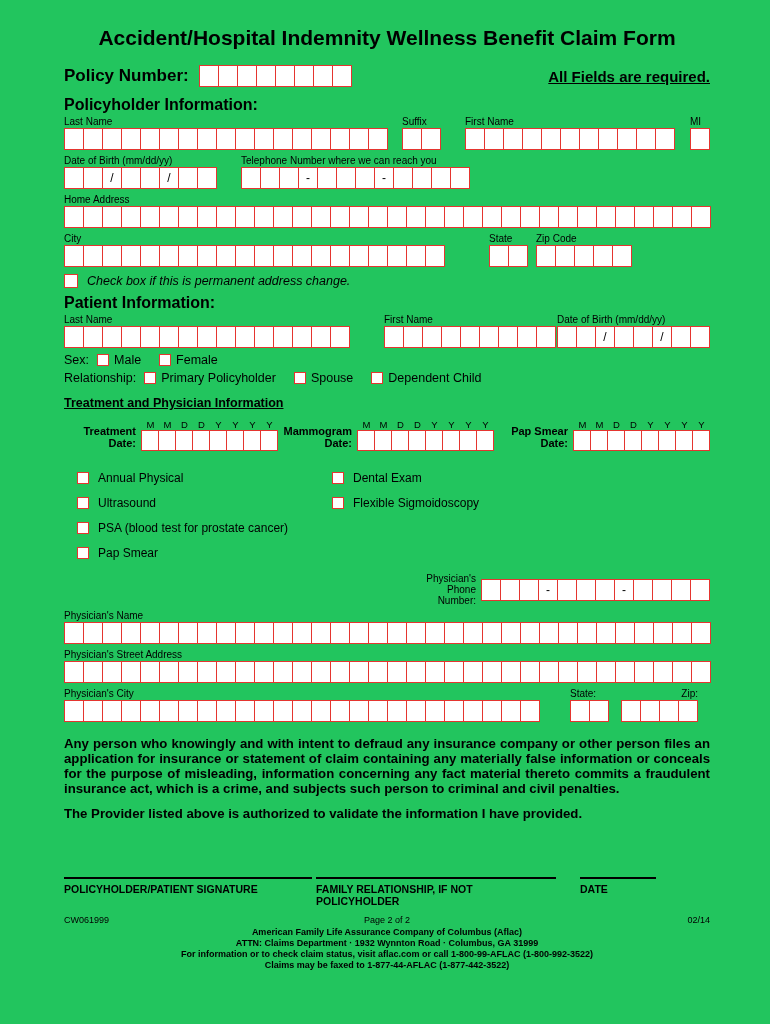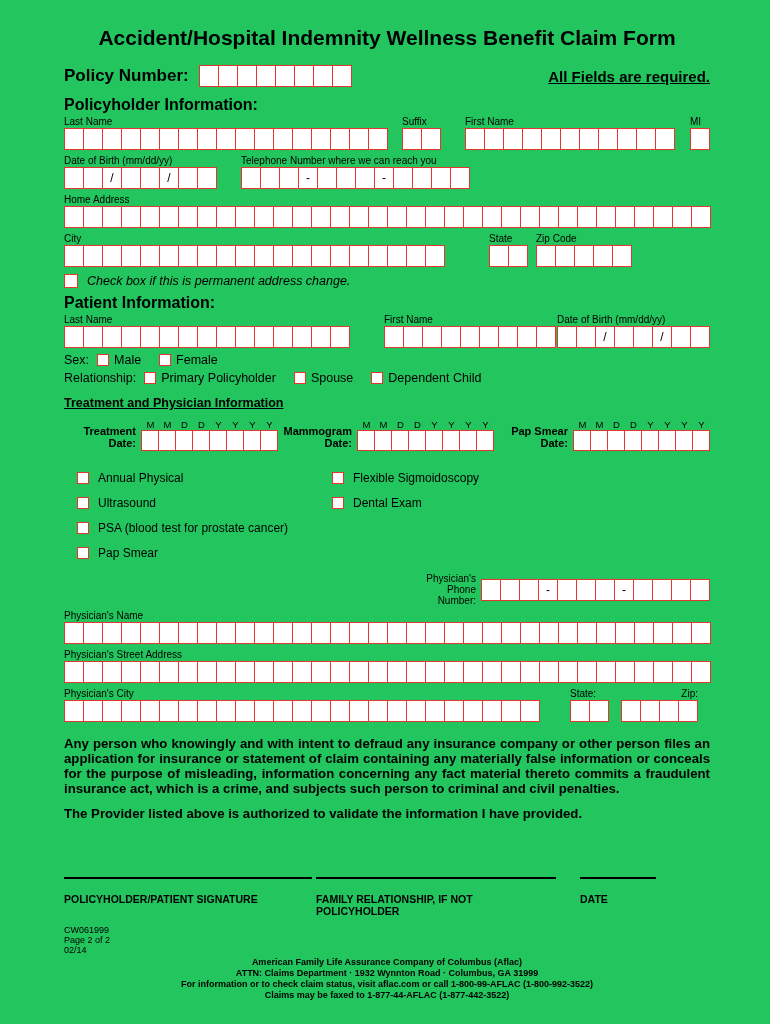--- a/index.html
+++ b/index.html
@@ -52,24 +52,24 @@
   .pp-label { width:66px; text-align:right; font-size:10px; line-height:11px; margin-right:5px; }
 
   .ml14 { margin-left:14px; } .ml24 { margin-left:24px; } .ml30 { margin-left:30px; }
   .ml32 { margin-left:44px; } .ml8 { margin-left:8px; } .ml12 { margin-left:12px;align-items:flex-end; }
   .ml34 { margin-left:34px; } .mlauto { margin-left:auto; }
 
   .legal { margin-top:14px; font-size:13.2px; font-weight:bold; line-height:15px; text-align:justify; }
   .provider { margin-top:10px; font-size:13.2px; font-weight:bold; }
 
   .sig-row { display:flex; margin-top:56px; }
-  .sig-col { border-top:2px solid #000; padding-top:14px; font-size:10.5px; font-weight:bold; }
+  .sig-col { border-top:2px solid #000; padding-top:4px; font-size:10.5px; font-weight:bold; }
   .sig-col.s0 { width:248px; } .sig-col.s1 { width:240px; margin-left:4px; } .sig-col.s2 { width:76px; margin-left:24px; }
 
-  .code-row { display:flex; align-items:baseline; margin-top:8px; font-size:9px;flex-direction:column; }
+  .code-row { display:flex; align-items:baseline; margin-top:8px; font-size:9px; }
   .code-row .l { flex:1; } .code-row .r { flex:1; text-align:right; }
 
   .footer { text-align:center; font-size:9px; font-weight:bold; line-height:11px; margin-top:2px; }
 </style>
 </head>
 <body>
 
 <div class="page">
 
   <h1>Accident/Hospital Indemnity Wellness Benefit Claim Form</h1>
@@ -435,25 +435,25 @@
           <span class="exam-label">PSA (blood test for prostate cancer)</span>
         </div>
         <div class="exam-item">
           <span class="cb"></span>
           <span class="exam-label">Pap Smear</span>
         </div>
       </div>
       <div class="exam-col c2">
         <div class="exam-item">
           <span class="cb"></span>
-          <span class="exam-label">Flexible Sigmoidoscopy</span>
+          <span class="exam-label">Dental Exam</span>
         </div>
         <div class="exam-item">
           <span class="cb"></span>
-          <span class="exam-label">Dental Exam</span>
+          <span class="exam-label">Flexible Sigmoidoscopy</span>
         </div>
       </div>
     </div>
 
   <div class="phys-phone-row">
     <span class="pp-label">Physician's Phone Number:</span>
     <div class="comb">
         <div class="cell"></div>
         <div class="cell"></div>
         <div class="cell"></div>

